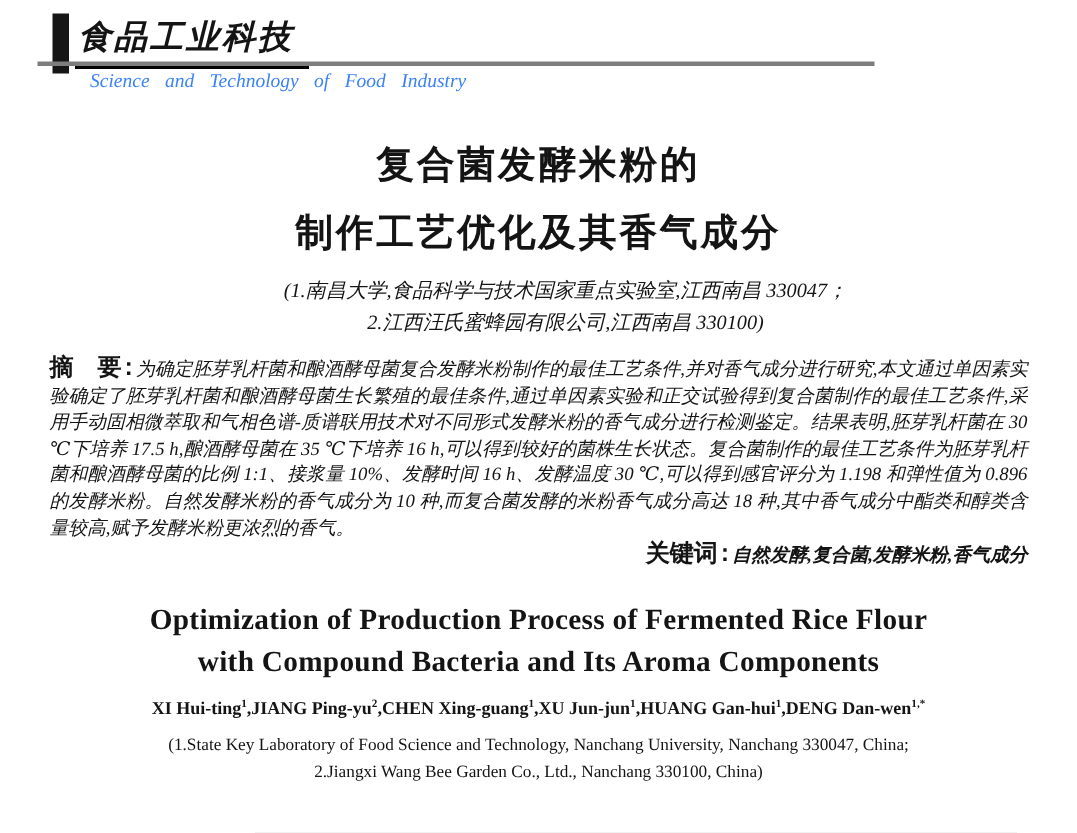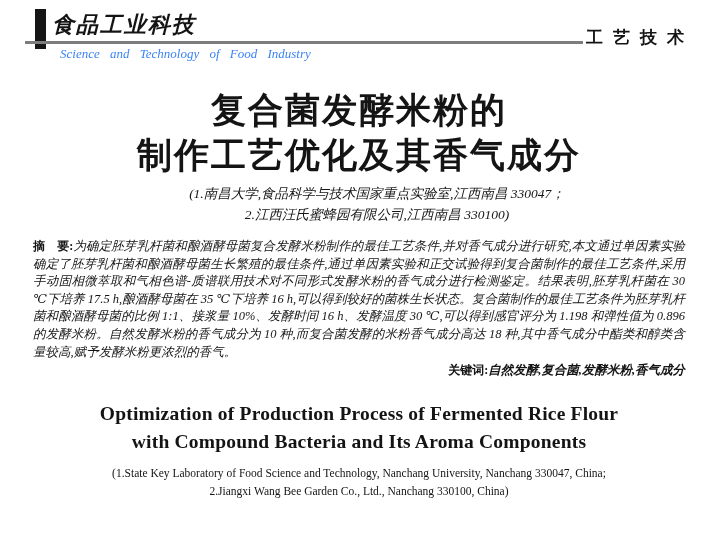--- a/index.html
+++ b/index.html
@@ -5,52 +5,51 @@
   html,body{margin:0;padding:0;background:#e8e8e8;}
   .page{
     position:relative;width:718px;height:555px;background:#ffffff;
     font-family:"Liberation Serif","DejaVu Serif",serif;color:#141414;
     overflow:hidden;margin:0 auto;
   }
   
   .logo-bar{position:absolute;left:35px;top:9px;width:11px;height:40px;background:#161616;}
   .logo-cn{
     position:absolute;left:50px;top:10px;font-size:22px;font-weight:bold;font-style:italic;
-    letter-spacing:2px;border-bottom:2px solid #000000;padding:0 10px 2px 2px;white-space:nowrap;
+    letter-spacing:2px;border-bottom:4px solid #000000;padding:0 10px 2px 2px;white-space:nowrap;
   }
   .header-rule{position:absolute;left:25px;top:41px;width:558px;height:3px;background:#7d7d7d;}
   .column-label{
     position:absolute;left:586px;top:26px;font-size:17px;font-weight:bold;
     font-family:"DejaVu Sans","Liberation Sans",sans-serif;letter-spacing:10px;white-space:nowrap;
   }
   .logo-en{position:absolute;left:60px;top:46px;font-size:13px;font-style:italic;word-spacing:7px;white-space:nowrap;color:#3b82f6;}
   
   .content{position:absolute;top:88px;left:0;width:718px;text-align:center;}
-  .title-cn{margin:0;font-size:35px;line-height:45px;font-weight:bold;letter-spacing:2px;}
+  .title-cn{margin:0;font-size:25px;line-height:45px;font-weight:bold;letter-spacing:2px;}
   .authors-cn{margin-top:13px;font-size:14.5px;font-weight:bold;font-family:"DejaVu Sans","Liberation Sans",sans-serif;}
   .affils-cn{margin-top:5px;font-size:13.5px;line-height:21px;font-style:italic;margin-left:36px;}
   sup{font-size:0.62em;vertical-align:super;line-height:0;}
   .abstract{margin:13px 33px 0 33px;text-align:justify;font-size:12.5px;line-height:17.6px;font-style:italic;}
   .abstract .label,.keywords .label{
-    font-weight:bold;font-style:normal;font-family:Liberation Serif, serif;font-size:12px;
+    font-weight:bold;font-style:normal;font-family:Liberation Mono, monospace;font-size:16px;
   }
   .keywords{margin:0 33px;text-align:right;font-size:12.5px;line-height:18px;font-style:italic;font-weight:bold;}
   .title-en{margin:21px 0 0 0;font-size:19.5px;line-height:28px;font-weight:bold;letter-spacing:.2px;}
   .authors-en{margin-top:9px;font-size:12px;font-weight:bold;}
   .affils-en{margin-top:8px;font-size:11.5px;line-height:18px;}
 </style>
 </head>
 <body>
 
 <div class="page">
 
   <div class="logo-bar"></div>
   <div class="logo-cn">食品工业科技</div>
   <div class="header-rule"></div>
-  <div class="column-label">工艺技术</div>
   <div class="logo-en">Science and Technology of Food Industry</div>
 
   <div class="content">
 
     <h1 class="title-cn">
       <span>复合菌发酵米粉的</span><br>
       <span>制作工艺优化及其香气成分</span>
     </h1>
 
 
@@ -58,17 +57,18 @@
 
     <p class="abstract"><span class="label">摘　要:</span><span>为确定胚芽乳杆菌和酿酒酵母菌复合发酵米粉制作的最佳工艺条件,并对香气成分进行研究,本文通过单因素实验确定了胚芽乳杆菌和酿酒酵母菌生长繁殖的最佳条件,通过单因素实验和正交试验得到复合菌制作的最佳工艺条件,采用手动固相微萃取和气相色谱-质谱联用技术对不同形式发酵米粉的香气成分进行检测鉴定。结果表明,胚芽乳杆菌在 30 ℃下培养 17.5 h,酿酒酵母菌在 35 ℃下培养 16 h,可以得到较好的菌株生长状态。复合菌制作的最佳工艺条件为胚芽乳杆菌和酿酒酵母菌的比例 1:1、接浆量 10%、发酵时间 16 h、发酵温度 30 ℃,可以得到感官评分为 1.198 和弹性值为 0.896 的发酵米粉。自然发酵米粉的香气成分为 10 种,而复合菌发酵的米粉香气成分高达 18 种,其中香气成分中酯类和醇类含量较高,赋予发酵米粉更浓烈的香气。</span></p>
 
     <div class="keywords"><span class="label">关键词:</span><span>自然发酵,复合菌,发酵米粉,香气成分</span></div>
 
     <h2 class="title-en">
       <span>Optimization of Production Process of Fermented Rice Flour</span><br>
       <span>with Compound Bacteria and Its Aroma Components</span>
     </h2>
 
+    <div class="authors-en">XI Hui-ting<sup>1</sup>,JIANG Ping-yu<sup>2</sup>,CHEN Xing-guang<sup>1</sup>,XU Jun-jun<sup>1</sup>,HUANG Gan-hui<sup>1</sup>,DENG Dan-wen<sup>1,*</sup></div>
 
     <div class="affils-en">(1.State Key Laboratory of Food Science and Technology, Nanchang University, Nanchang 330047, China;<br>2.Jiangxi Wang Bee Garden Co., Ltd., Nanchang 330100, China)</div>
 
   </div>
 </div>
 
 </body></html>

